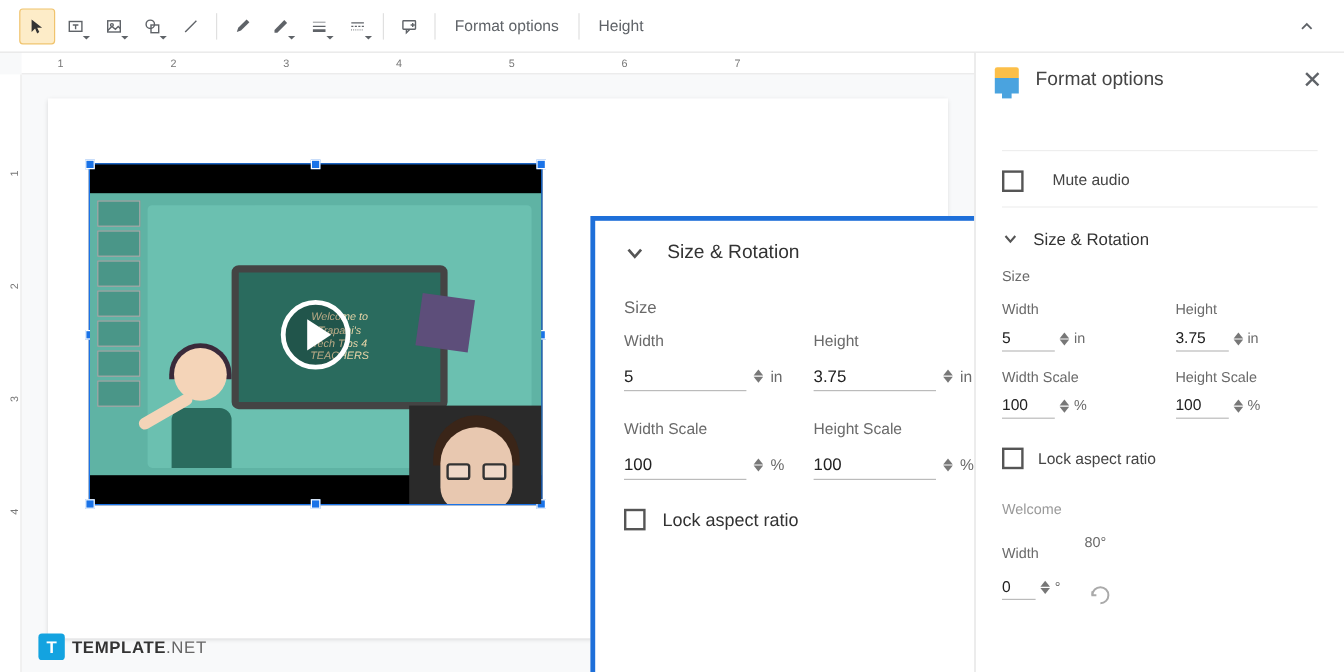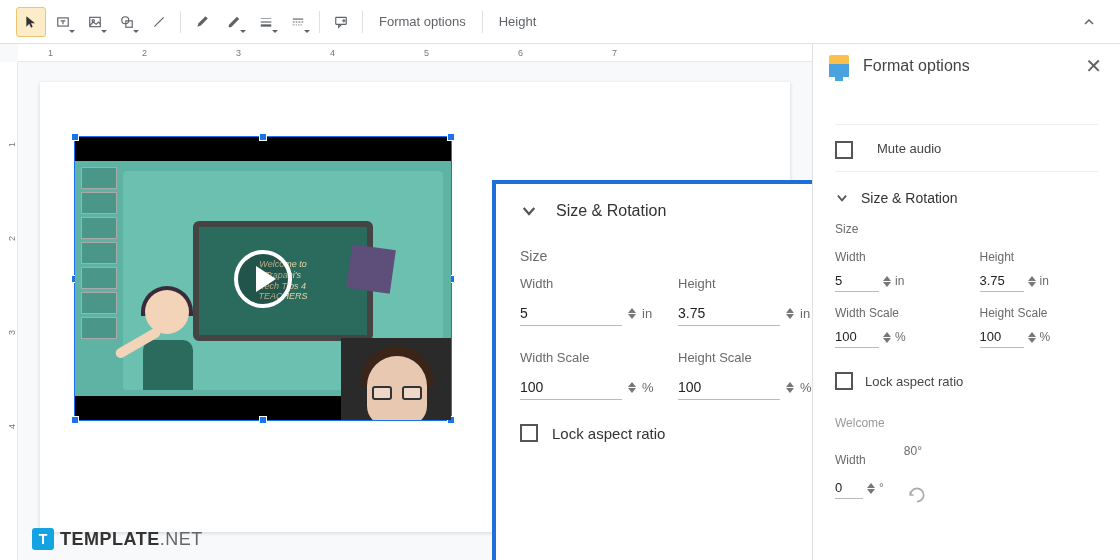--- a/index.html
+++ b/index.html
@@ -96,21 +96,21 @@
   .sb-unit { font-size: 12px; color: #6a6a6a; }
   .sb-lock-row { display: flex; align-items: center; gap: 12px; padding: 18px 0 12px 0; }
   .sb-rotate-head { font-size: 12px; color: #9a9a9a; padding: 14px 0 6px 0; }
   .sb-rotate-row { display: flex; align-items: center; gap: 20px; margin-top: 8px; }
   .sb-rot-field { display: flex; flex-direction: column; gap: 4px; }
   .sb-icon-btn { width: 26px; height: 26px; display: flex; align-items: center; justify-content: center; color: #888; margin-top: 14px; cursor: pointer; }
 
   
   .brand { position: absolute; left: 32px; bottom: 10px; display: flex; align-items: center; gap: 6px; }
   .brand-badge { width: 22px; height: 22px; background: #13a3e0; border-radius: 3px; color: #fff; font-weight: bold; display: flex; align-items: center; justify-content: center; font-size: 14px; }
-  .brand-text { font-size: 18px; font-weight: 700; color: #333; letter-spacing: 0.5px; }
+  .brand-text { font-size: 14px; font-weight: 700; color: #333; letter-spacing: 0.5px; }
   .brand-text .net { font-weight: 400; color: #666; }
 </style>
 </head>
 <body>
 
 <div class="toolbar">
   <div class="tb-btn sel">
     <svg width="14" height="14" viewBox="0 0 24 24">
         <path d="M4 2 L4 20 L9 15 L12 22 L15 20 L12 14 L19 14 Z" fill="#333"></path>
       </svg>

